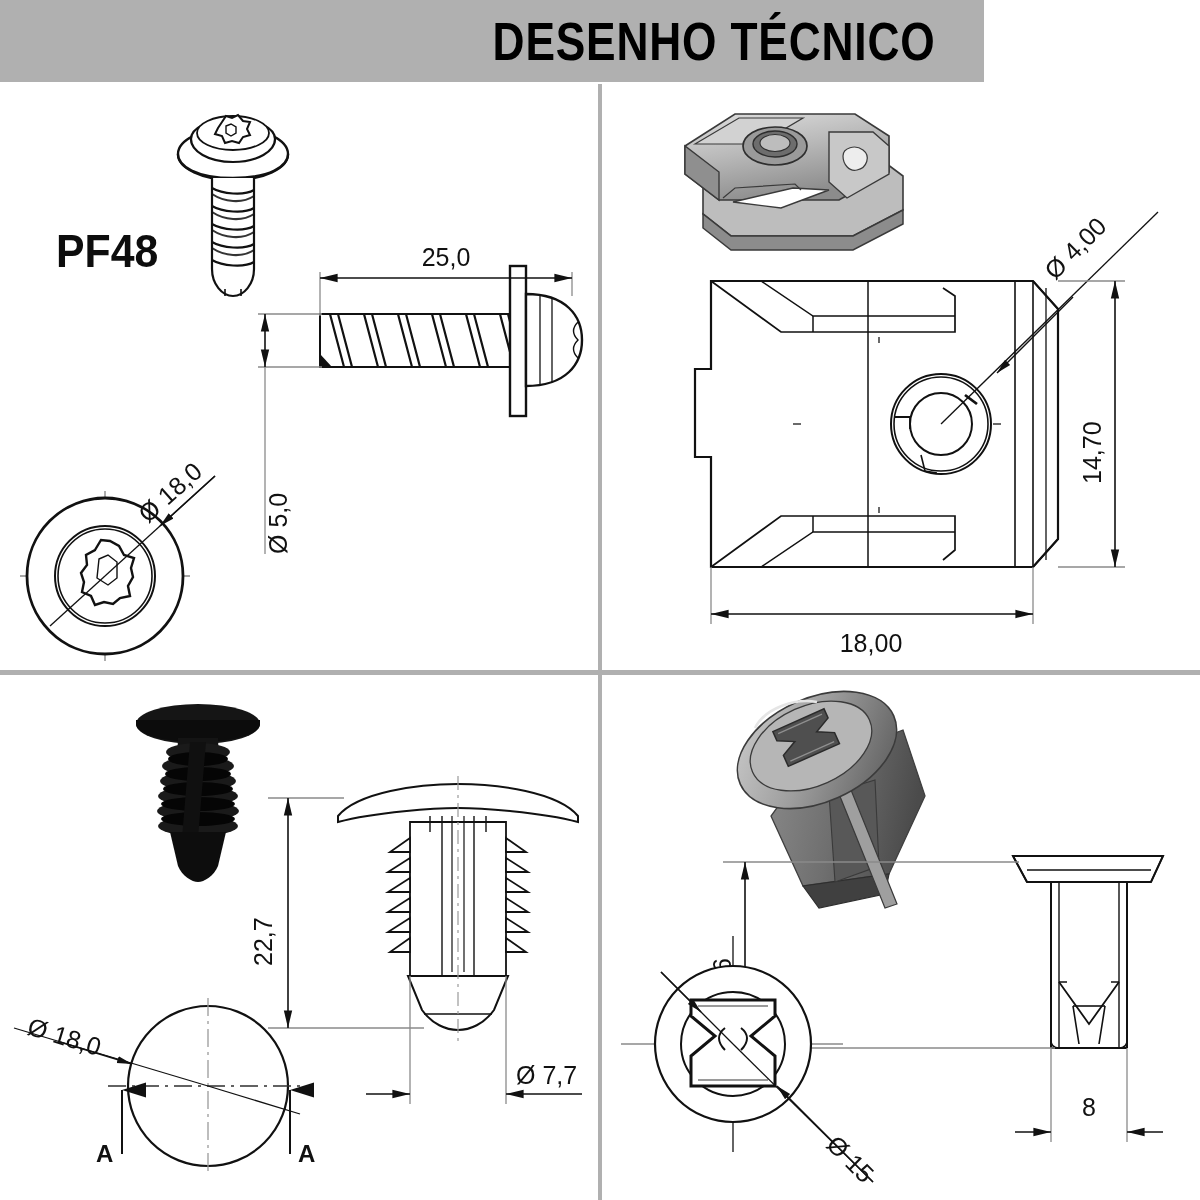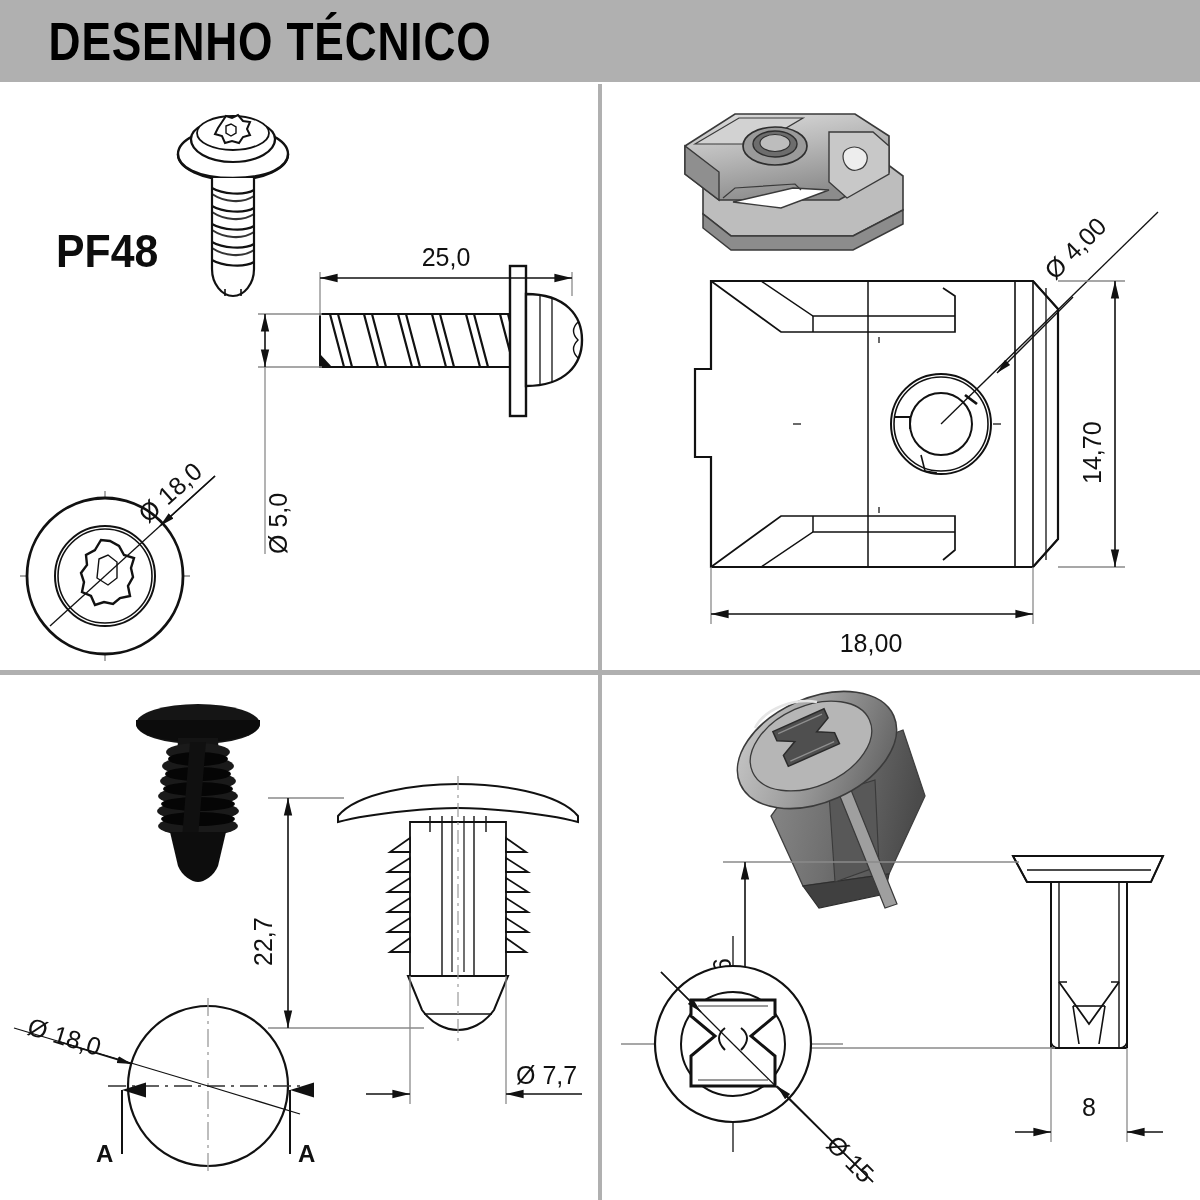--- a/index.html
+++ b/index.html
@@ -16,26 +16,26 @@
     width: 1200px;
     height: 1200px;
     background: #ffffff;
     overflow: hidden;
   }
   
   .header-bar {
     position: absolute;
     left: 0;
     top: 0;
-    width: 1200px;
+    width: 984px;
     height: 82px;
     background: #b0b0b0;
     display: flex;
     align-items: center;
-    justify-content: flex-start;
+    justify-content: flex-end;
   }
   .header-title {
     font-family: "Liberation Sans", sans-serif;
     font-weight: bold;
     font-size: 54px;
     letter-spacing: 1px;
     color: #000000;
     transform: scaleX(0.82);
     transform-origin: center center;
     white-space: nowrap;

